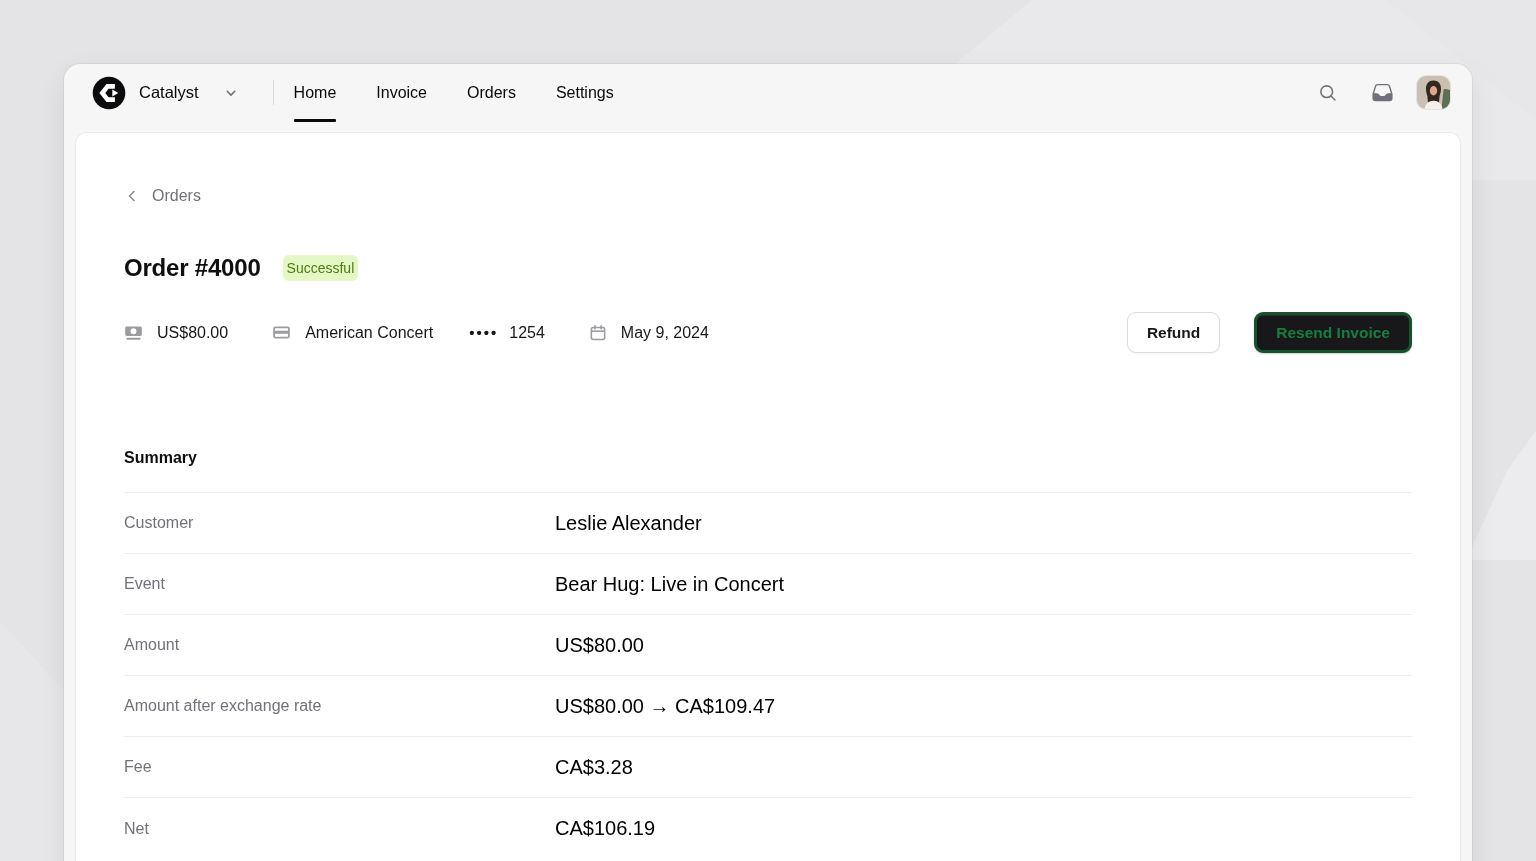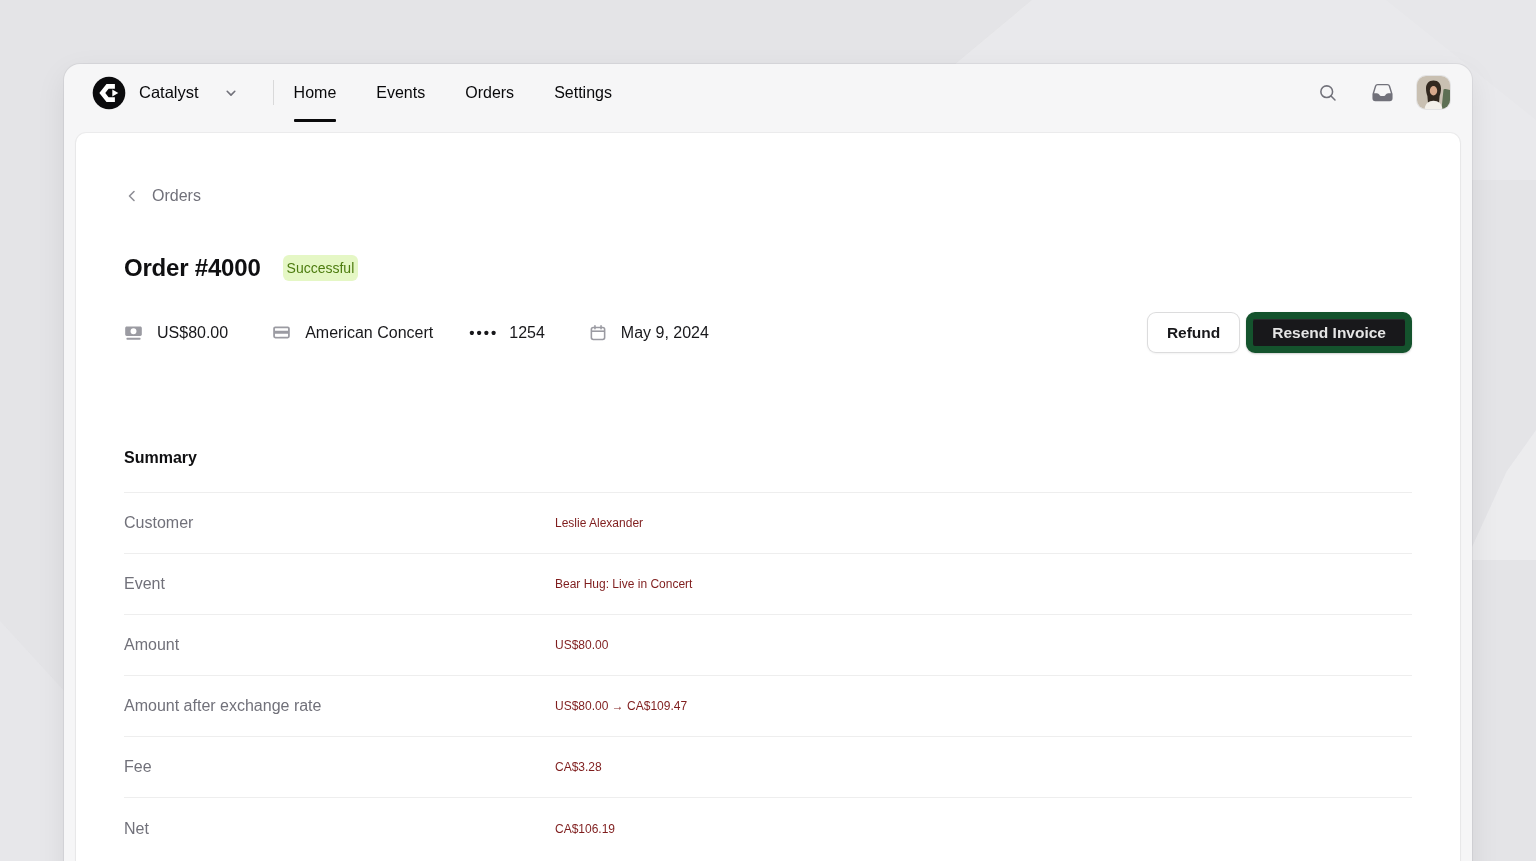--- a/index.html
+++ b/index.html
@@ -86,45 +86,45 @@
     font-size:14px; font-weight:500; line-height:20px;
     padding:3px 4px; border-radius:6px;
   }
 
   
   .meta-row { margin-top:30px; display:flex; align-items:center; }
   .meta-items { display:flex; align-items:center; gap:44px; flex-wrap:wrap; }
   .meta-item { display:flex; align-items:center; gap:14px; font-size:16px; color:#18181b; }
   .meta-item .micon { display:flex; color:#9b9ba2; }
   .card-mask { letter-spacing:2px; font-weight:700; font-size:15px; margin-right:2px; }
-  .actions { margin-left:auto; display:flex; align-items:center; gap:6px; }
+  .actions { margin-left:auto; display:flex; align-items:center; gap:34px; }
   .btn {
     height:41px; padding:0 19px; border-radius:9px;
     font-family:inherit; font-size:15.5px; font-weight:600; cursor:pointer;
   }
   .btn-secondary {
     background:#ffffff; color:#18181b;
     border:1px solid rgba(9,9,11,.14);
     box-shadow:0 1px 2px rgba(9,9,11,.05);
   }
   .btn-primary {
-    background:#18181b; color:#e5e5e5; border:7px solid #14532d;
+    background:#18181b; color:#15803d; border:3px solid #14532d;
     box-shadow:inset 0 1px 0 rgba(255,255,255,.08), 0 1px 2px rgba(9,9,11,.2);
   }
 
   
   .section-heading { margin-top:96px; font-size:16px; font-weight:700; color:#0f0f11; }
   .dl { margin-top:25px; border-top:1px solid rgba(9,9,11,.07); }
   .dl-row {
     display:grid; grid-template-columns:431px 1fr; align-items:center;
     height:61px; border-bottom:1px solid rgba(9,9,11,.07);
   }
   .dl-row:last-child { border-bottom:none; }
   .dl-label { font-size:16px; color:#71717a; }
-  .dl-value { font-size:12px; color:#7f1d1d; }
+  .dl-value { font-size:20px; color:#000000; }
 </style>
 </head>
 <body>
 
 <div class="decor decor-1"></div>
 <div class="decor decor-2"></div>
 <div class="decor decor-3"></div>
 <div class="decor decor-4"></div>
 
 <div class="app-frame">
@@ -141,21 +141,21 @@
         <svg width="16" height="16" viewBox="0 0 16 16" fill="none">
           <path d="M4.2 6.3 8 10.1l3.8-3.8" stroke="#71717a" stroke-width="1.6" stroke-linecap="round" stroke-linejoin="round"></path>
         </svg>
       </span>
     </div>
 
     <div class="nav-divider"></div>
 
     <nav class="nav-links">
       <div class="nav-link active">Home</div>
-      <div class="nav-link">Events</div>
+      <div class="nav-link">Invoice</div>
       <div class="nav-link">Orders</div>
       <div class="nav-link">Settings</div>
     </nav>
 
     <div class="nav-spacer"></div>
 
     <div class="nav-right">
       <button class="icon-btn" aria-label="Search">
         <svg width="22" height="22" viewBox="0 0 24 24" fill="none">
           <circle cx="10.6" cy="10.6" r="6.4" stroke="#71717a" stroke-width="1.7"></circle>

